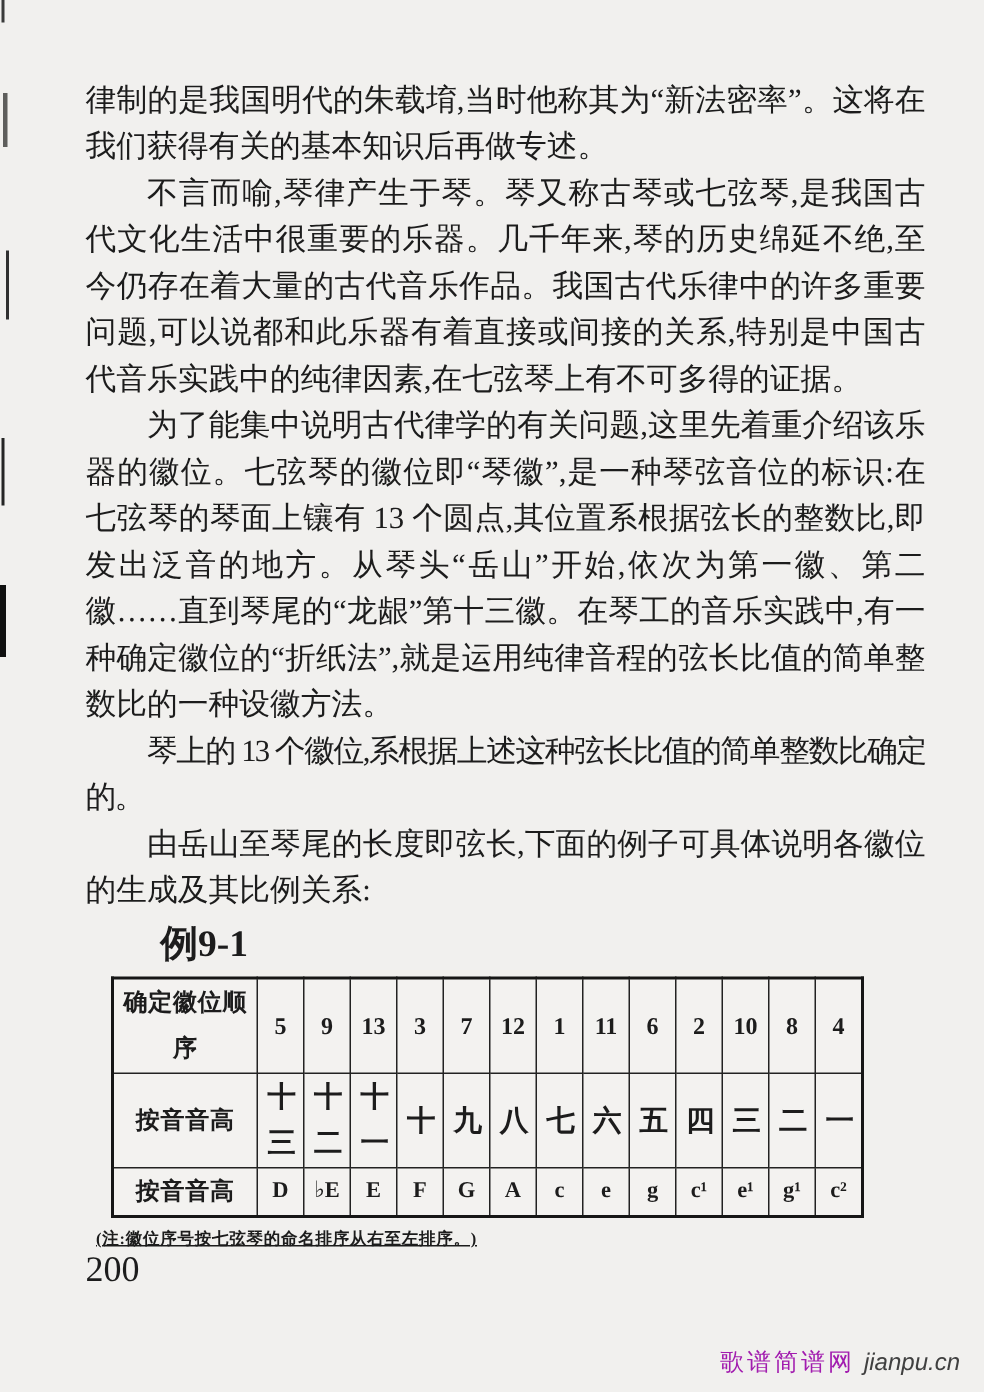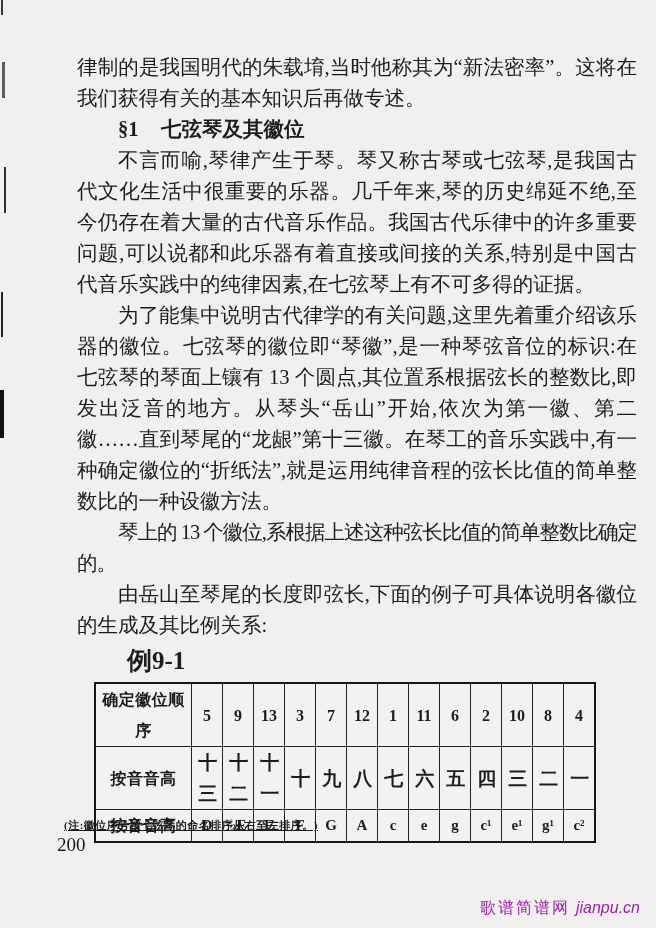--- a/index.html
+++ b/index.html
@@ -9,21 +9,20 @@
     background:#f1f0ee;
     overflow:hidden;
     font-family:"Liberation Serif","DejaVu Serif",serif;
     color:#1c1c1c;
   }
   .content{
     position:absolute;
     left:57px;top:52px;width:560px;
     font-size:20.5px;line-height:31px;
     text-align:justify;
-    margin-left:20px;
   }
   .content p{margin:0;}
   .para{text-indent:2em;}
   .no-indent{text-indent:0;}
   .tight{letter-spacing:-1.1px;}
   .section-heading{
     font-weight:bold;
     text-indent:2em;
   }
   .section-heading .sec-num{margin-right:1.1em;}
@@ -59,21 +58,21 @@
   .note-line{
     position:absolute;
     left:64px;top:818px;
     font-size:11px;font-weight:bold;
     letter-spacing:0.5px;
     text-decoration:underline;
   }
   .page-number{
     position:absolute;
     left:57px;top:834px;
-    font-size:19px;
+    font-size:24px;
     font-family:"Liberation Serif","DejaVu Serif",serif;
   }
   .watermark{
     position:absolute;
     right:16px;top:898px;
     font-size:16px;
     font-family:"Liberation Sans","DejaVu Sans",sans-serif;
   }
   .watermark .wm-name{letter-spacing:2px;}
   .watermark .wm-url{margin-left:6px;font-style:italic;}
@@ -90,21 +89,20 @@
 <div class="page" style="background: rgb(241, 240, 238);">
 
   <div class="binding-mark bm1"></div>
   <div class="binding-mark bm2"></div>
   <div class="binding-mark bm3"></div>
   <div class="binding-mark bm4"></div>
   <div class="binding-mark bm5"></div>
 
   <div class="content">
     <p class="no-indent">律制的是我国明代的朱载堉,当时他称其为“新法密率”。这将在我们获得有关的基本知识后再做专述。</p>
-    <p class="section-heading"><span class="sec-num">§1</span><span>七弦琴及其徽位</span></p>
     <p class="para">不言而喻,琴律产生于琴。琴又称古琴或七弦琴,是我国古代文化生活中很重要的乐器。几千年来,琴的历史绵延不绝,至今仍存在着大量的古代音乐作品。我国古代乐律中的许多重要问题,可以说都和此乐器有着直接或间接的关系,特别是中国古代音乐实践中的纯律因素,在七弦琴上有不可多得的证据。</p>
     <p class="para">为了能集中说明古代律学的有关问题,这里先着重介绍该乐器的徽位。七弦琴的徽位即“琴徽”,是一种琴弦音位的标识:在七弦琴的琴面上镶有 13 个圆点,其位置系根据弦长的整数比,即发出泛音的地方。从琴头“岳山”开始,依次为第一徽、第二徽……直到琴尾的“龙龈”第十三徽。在琴工的音乐实践中,有一种确定徽位的“折纸法”,就是运用纯律音程的弦长比值的简单整数比的一种设徽方法。</p>
     <p class="para tight">琴上的 13 个徽位,系根据上述这种弦长比值的简单整数比确定的。</p>
     <p class="para">由岳山至琴尾的长度即弦长,下面的例子可具体说明各徽位的生成及其比例关系:</p>
     <p class="example-label">例9-1</p>
 
     <table class="hui-table">
       <tbody>
           <tr>
             <td class="row-label">确定徽位顺序</td>
@@ -156,16 +154,16 @@
           </tr>
         </tbody>
     </table>
   </div>
 
   <div class="note-line">(注:徽位序号按七弦琴的命名排序从右至左排序。)</div>
 
   <div class="page-number">200</div>
 
   <div class="watermark">
-    <span class="wm-name" style="color: #a21caf;">歌谱简谱网</span><span class="wm-url" style="color: #a21caf;">jianpu.cn</span>
+    <span class="wm-name" style="color: #a21caf;">歌谱简谱网</span><span class="wm-url" style="color: #404040;">jianpu.cn</span>
   </div>
 
 </div>
 
 </body></html>

